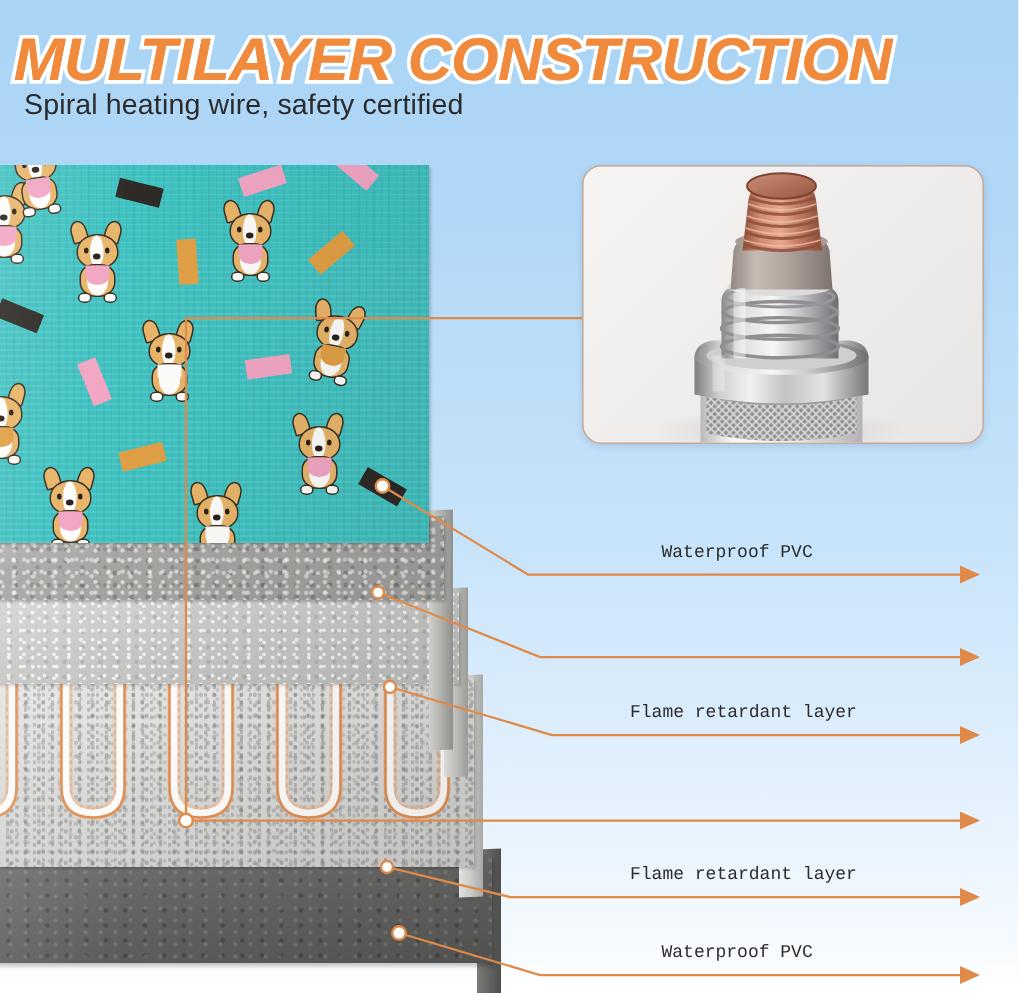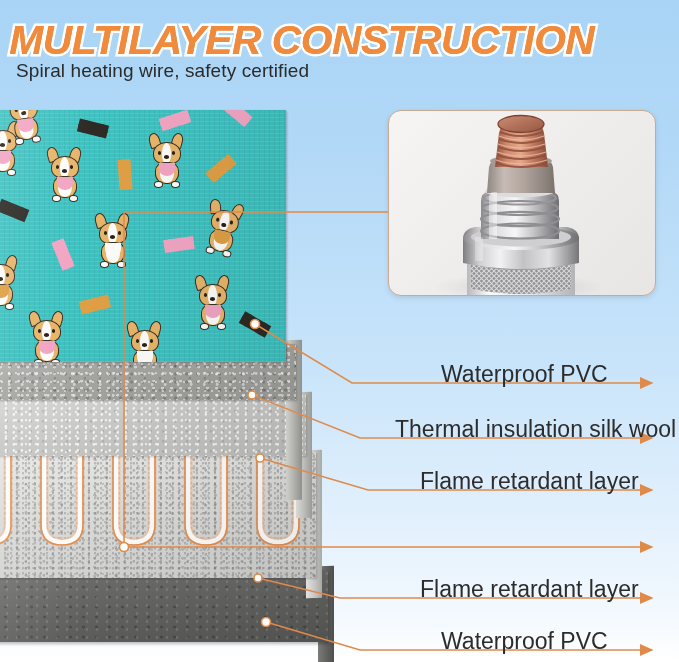--- a/index.html
+++ b/index.html
@@ -206,23 +206,24 @@
     border: 1.6px solid #c9a992;
     border-radius: 13px;
     box-shadow: 0 2px 5px rgba(60,60,80,0.14);
     overflow: hidden;
   }
   #wire-photo { position: absolute; left: 0; top: 0; }
 
   
   .callout-label {
     position: absolute;
-    font-size: 23px;
+    font-size: 12px;
     color: #2c2c2c;
     white-space: nowrap;
+    font-family: Liberation Mono, monospace;
   }
   #lines-svg { position: absolute; left: 0; top: 0; pointer-events: none; }
 </style>
 </head>
 <body>
 
 <div id="stage">
 
   <div id="header">
     <div id="title">MULTILAYER CONSTRUCTION</div>
@@ -577,18 +578,17 @@
       <circle cx="255" cy="324" r="4.5"></circle>
       <circle cx="252" cy="395" r="4"></circle>
       <circle cx="260" cy="458" r="4"></circle>
       <circle cx="124" cy="547" r="4.5"></circle>
       <circle cx="258" cy="578" r="4"></circle>
       <circle cx="266" cy="622" r="4.5"></circle>
     </g>
   </svg>
 
   <div class="callout-label" style="left:441px;top:361px">Waterproof PVC</div>
-  <div class="callout-label" style="left:395px;top:416px">Thermal insulation silk wool</div>
   <div class="callout-label" style="left:420px;top:468px">Flame retardant layer</div>
   <div class="callout-label" style="left:420px;top:576px">Flame retardant layer</div>
   <div class="callout-label" style="left:441px;top:628px">Waterproof PVC</div>
 
 </div>
 
 </body></html>

